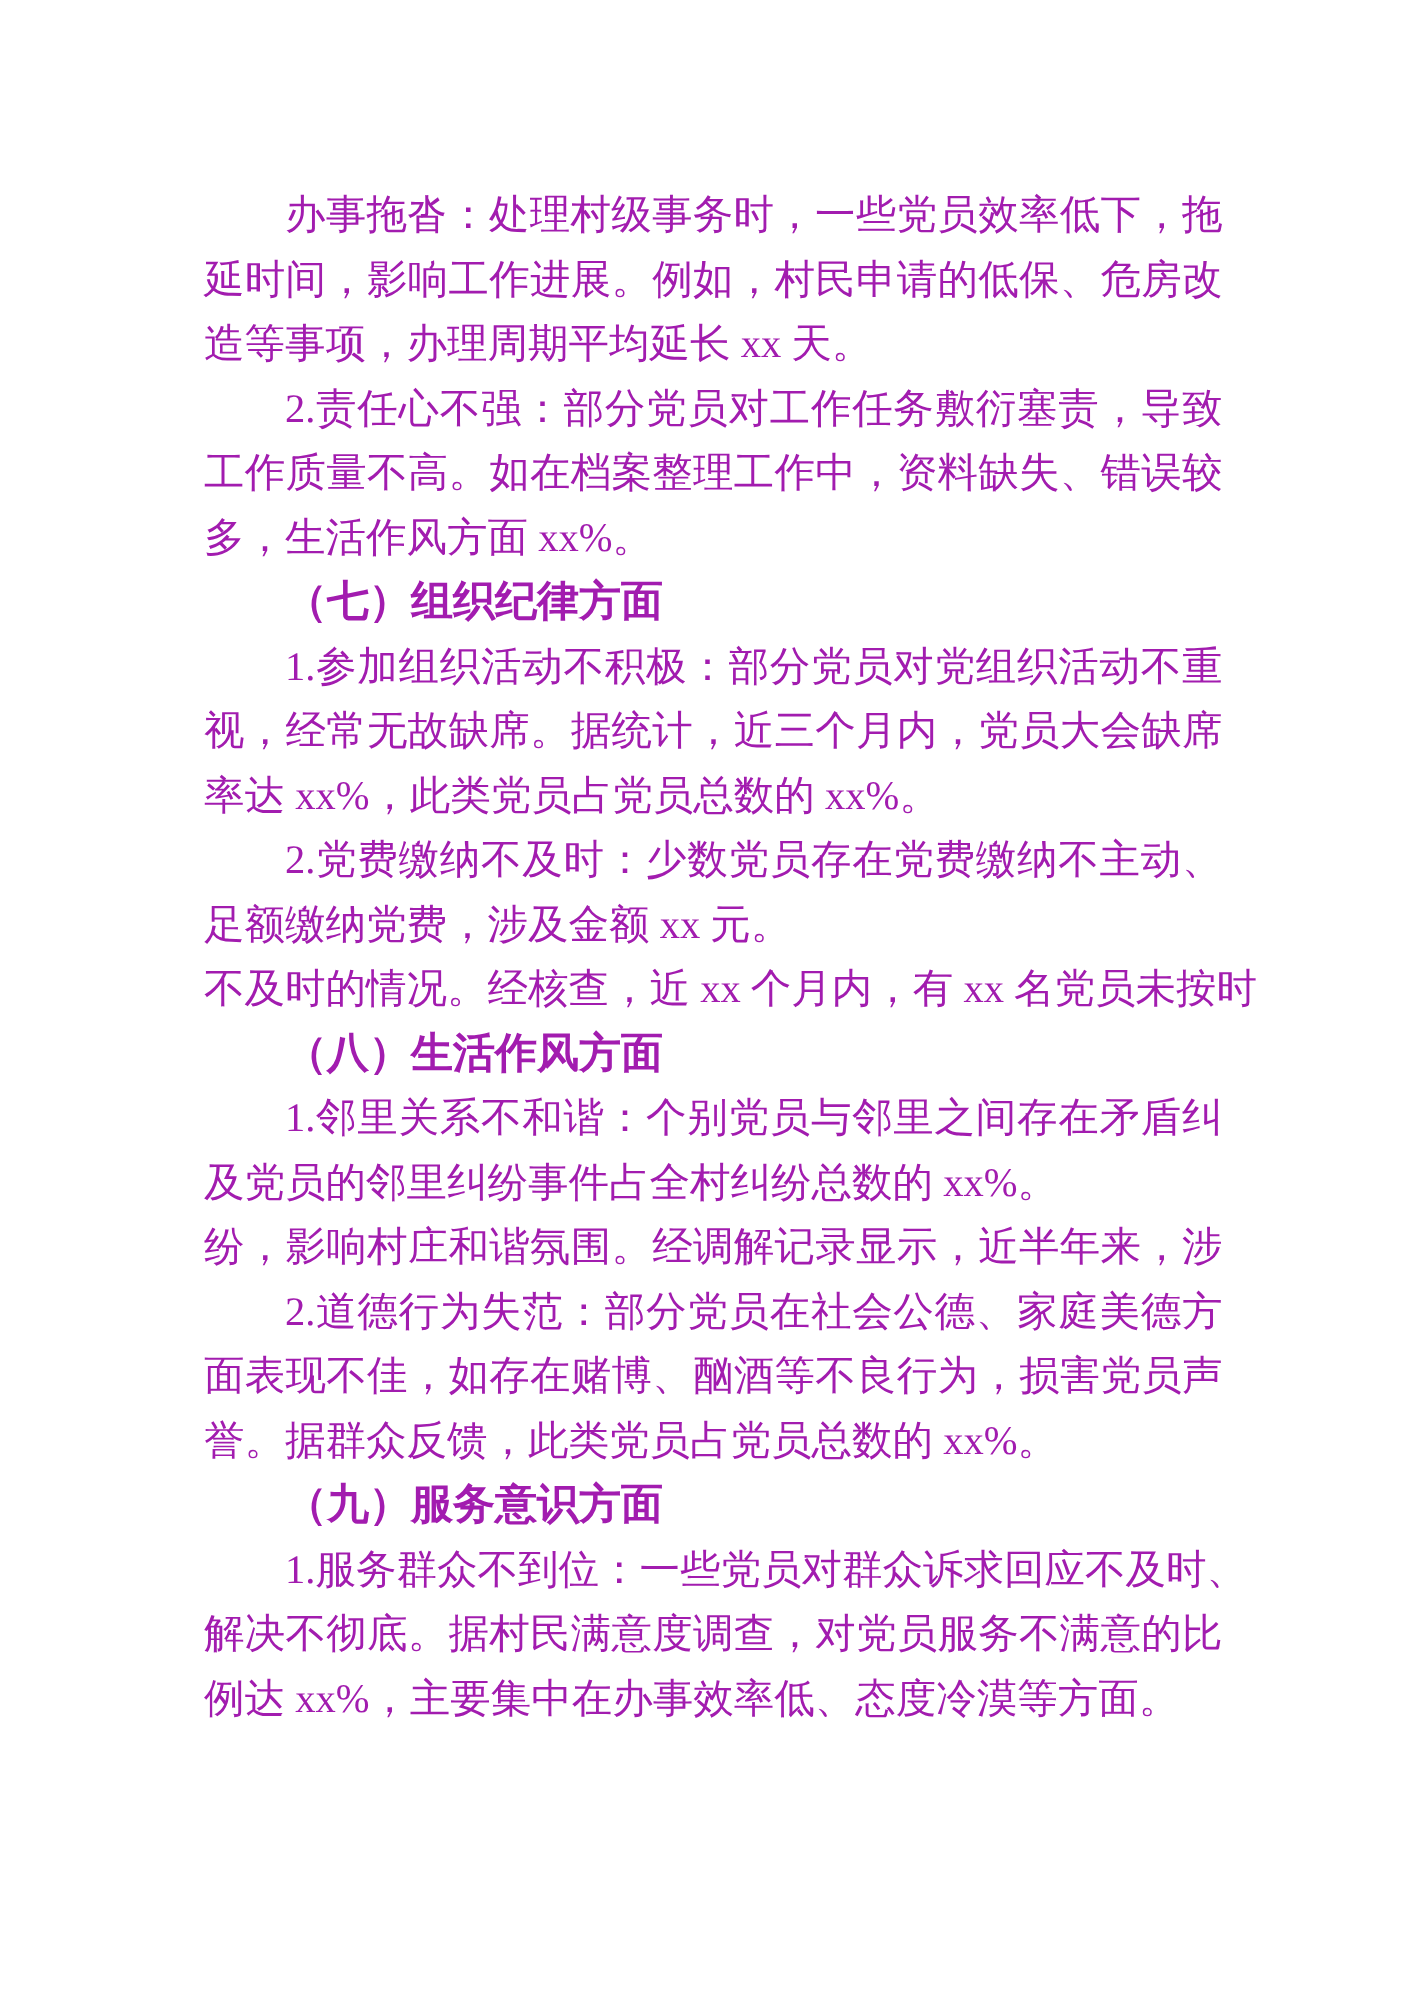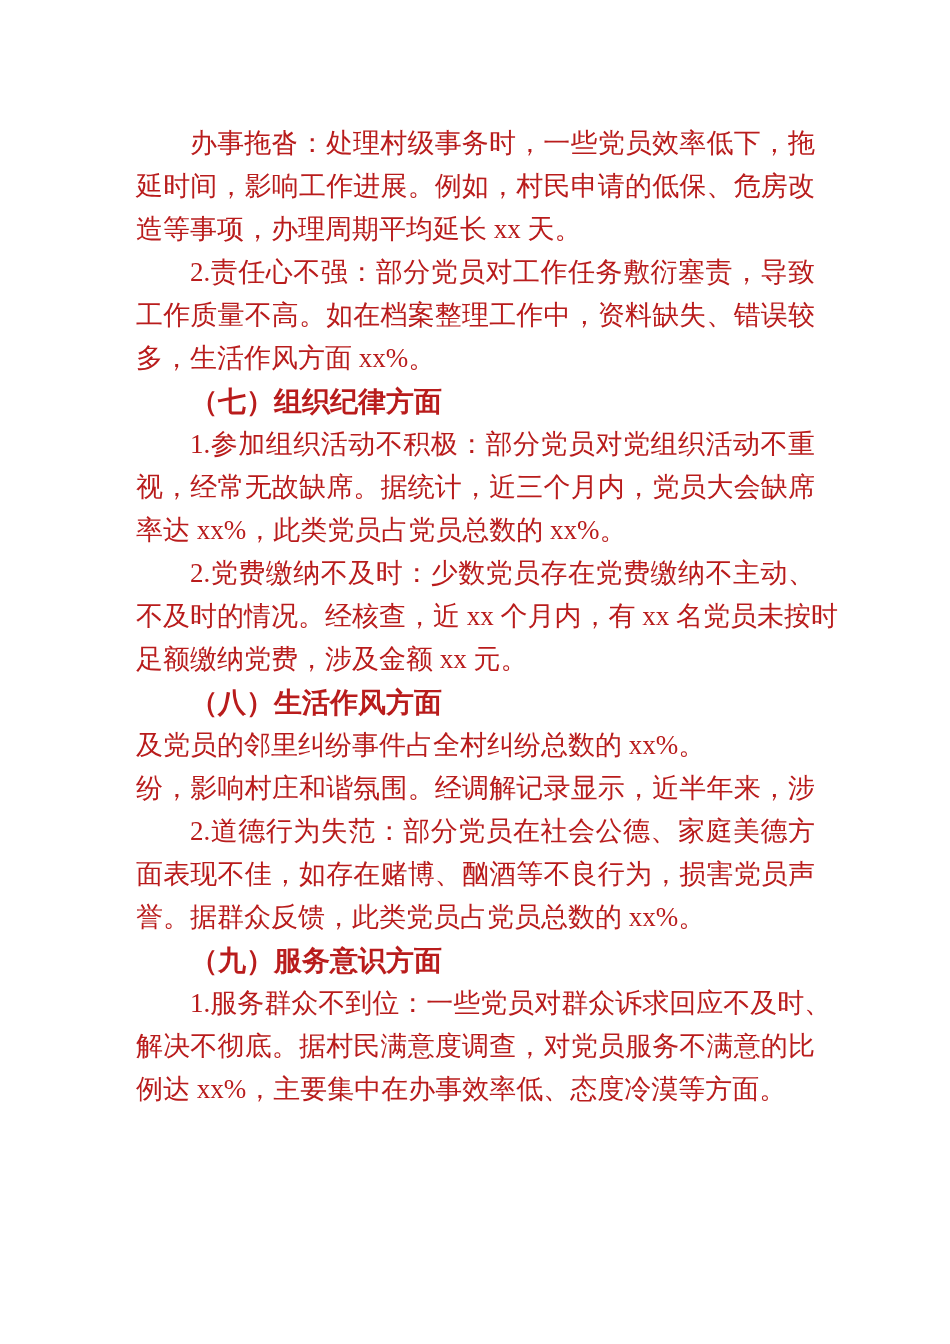--- a/index.html
+++ b/index.html
@@ -12,21 +12,21 @@
     width: 950px;
     height: 1344px;
     background: #ffffff;
     overflow: hidden;
   }
   .content {
     position: absolute;
     left: 136px;
     top: 122px;
     width: 679px;
-    color: #b91c1c;
+    color: #a21caf;
     font-family: "Liberation Serif", "DejaVu Serif", serif;
     font-size: 27px;
     line-height: 43px;
   }
   .para, .heading { margin: 0; padding: 0; }
   .line {
     text-align: justify;
     text-align-last: justify;
     white-space: nowrap;
   }
@@ -57,27 +57,28 @@
       <div class="heading">
         <div class="line first last">（七）组织纪律方面</div>
       </div>
       <div class="para">
         <div class="line first">1.参加组织活动不积极：部分党员对党组织活动不重</div>
         <div class="line">视，经常无故缺席。据统计，近三个月内，党员大会缺席</div>
         <div class="line last">率达 xx%，此类党员占党员总数的 xx%。</div>
       </div>
       <div class="para">
         <div class="line first">2.党费缴纳不及时：少数党员存在党费缴纳不主动、</div>
+        <div class="line last">足额缴纳党费，涉及金额 xx 元。</div>
         <div class="line">不及时的情况。经核查，近 xx 个月内，有 xx 名党员未按时</div>
-        <div class="line last">足额缴纳党费，涉及金额 xx 元。</div>
       </div>
       <div class="heading">
         <div class="line first last">（八）生活作风方面</div>
       </div>
       <div class="para">
+        <div class="line first">1.邻里关系不和谐：个别党员与邻里之间存在矛盾纠</div>
         <div class="line last">及党员的邻里纠纷事件占全村纠纷总数的 xx%。</div>
         <div class="line">纷，影响村庄和谐氛围。经调解记录显示，近半年来，涉</div>
       </div>
       <div class="para">
         <div class="line first">2.道德行为失范：部分党员在社会公德、家庭美德方</div>
         <div class="line">面表现不佳，如存在赌博、酗酒等不良行为，损害党员声</div>
         <div class="line last">誉。据群众反馈，此类党员占党员总数的 xx%。</div>
       </div>
       <div class="heading">
         <div class="line first last">（九）服务意识方面</div>

